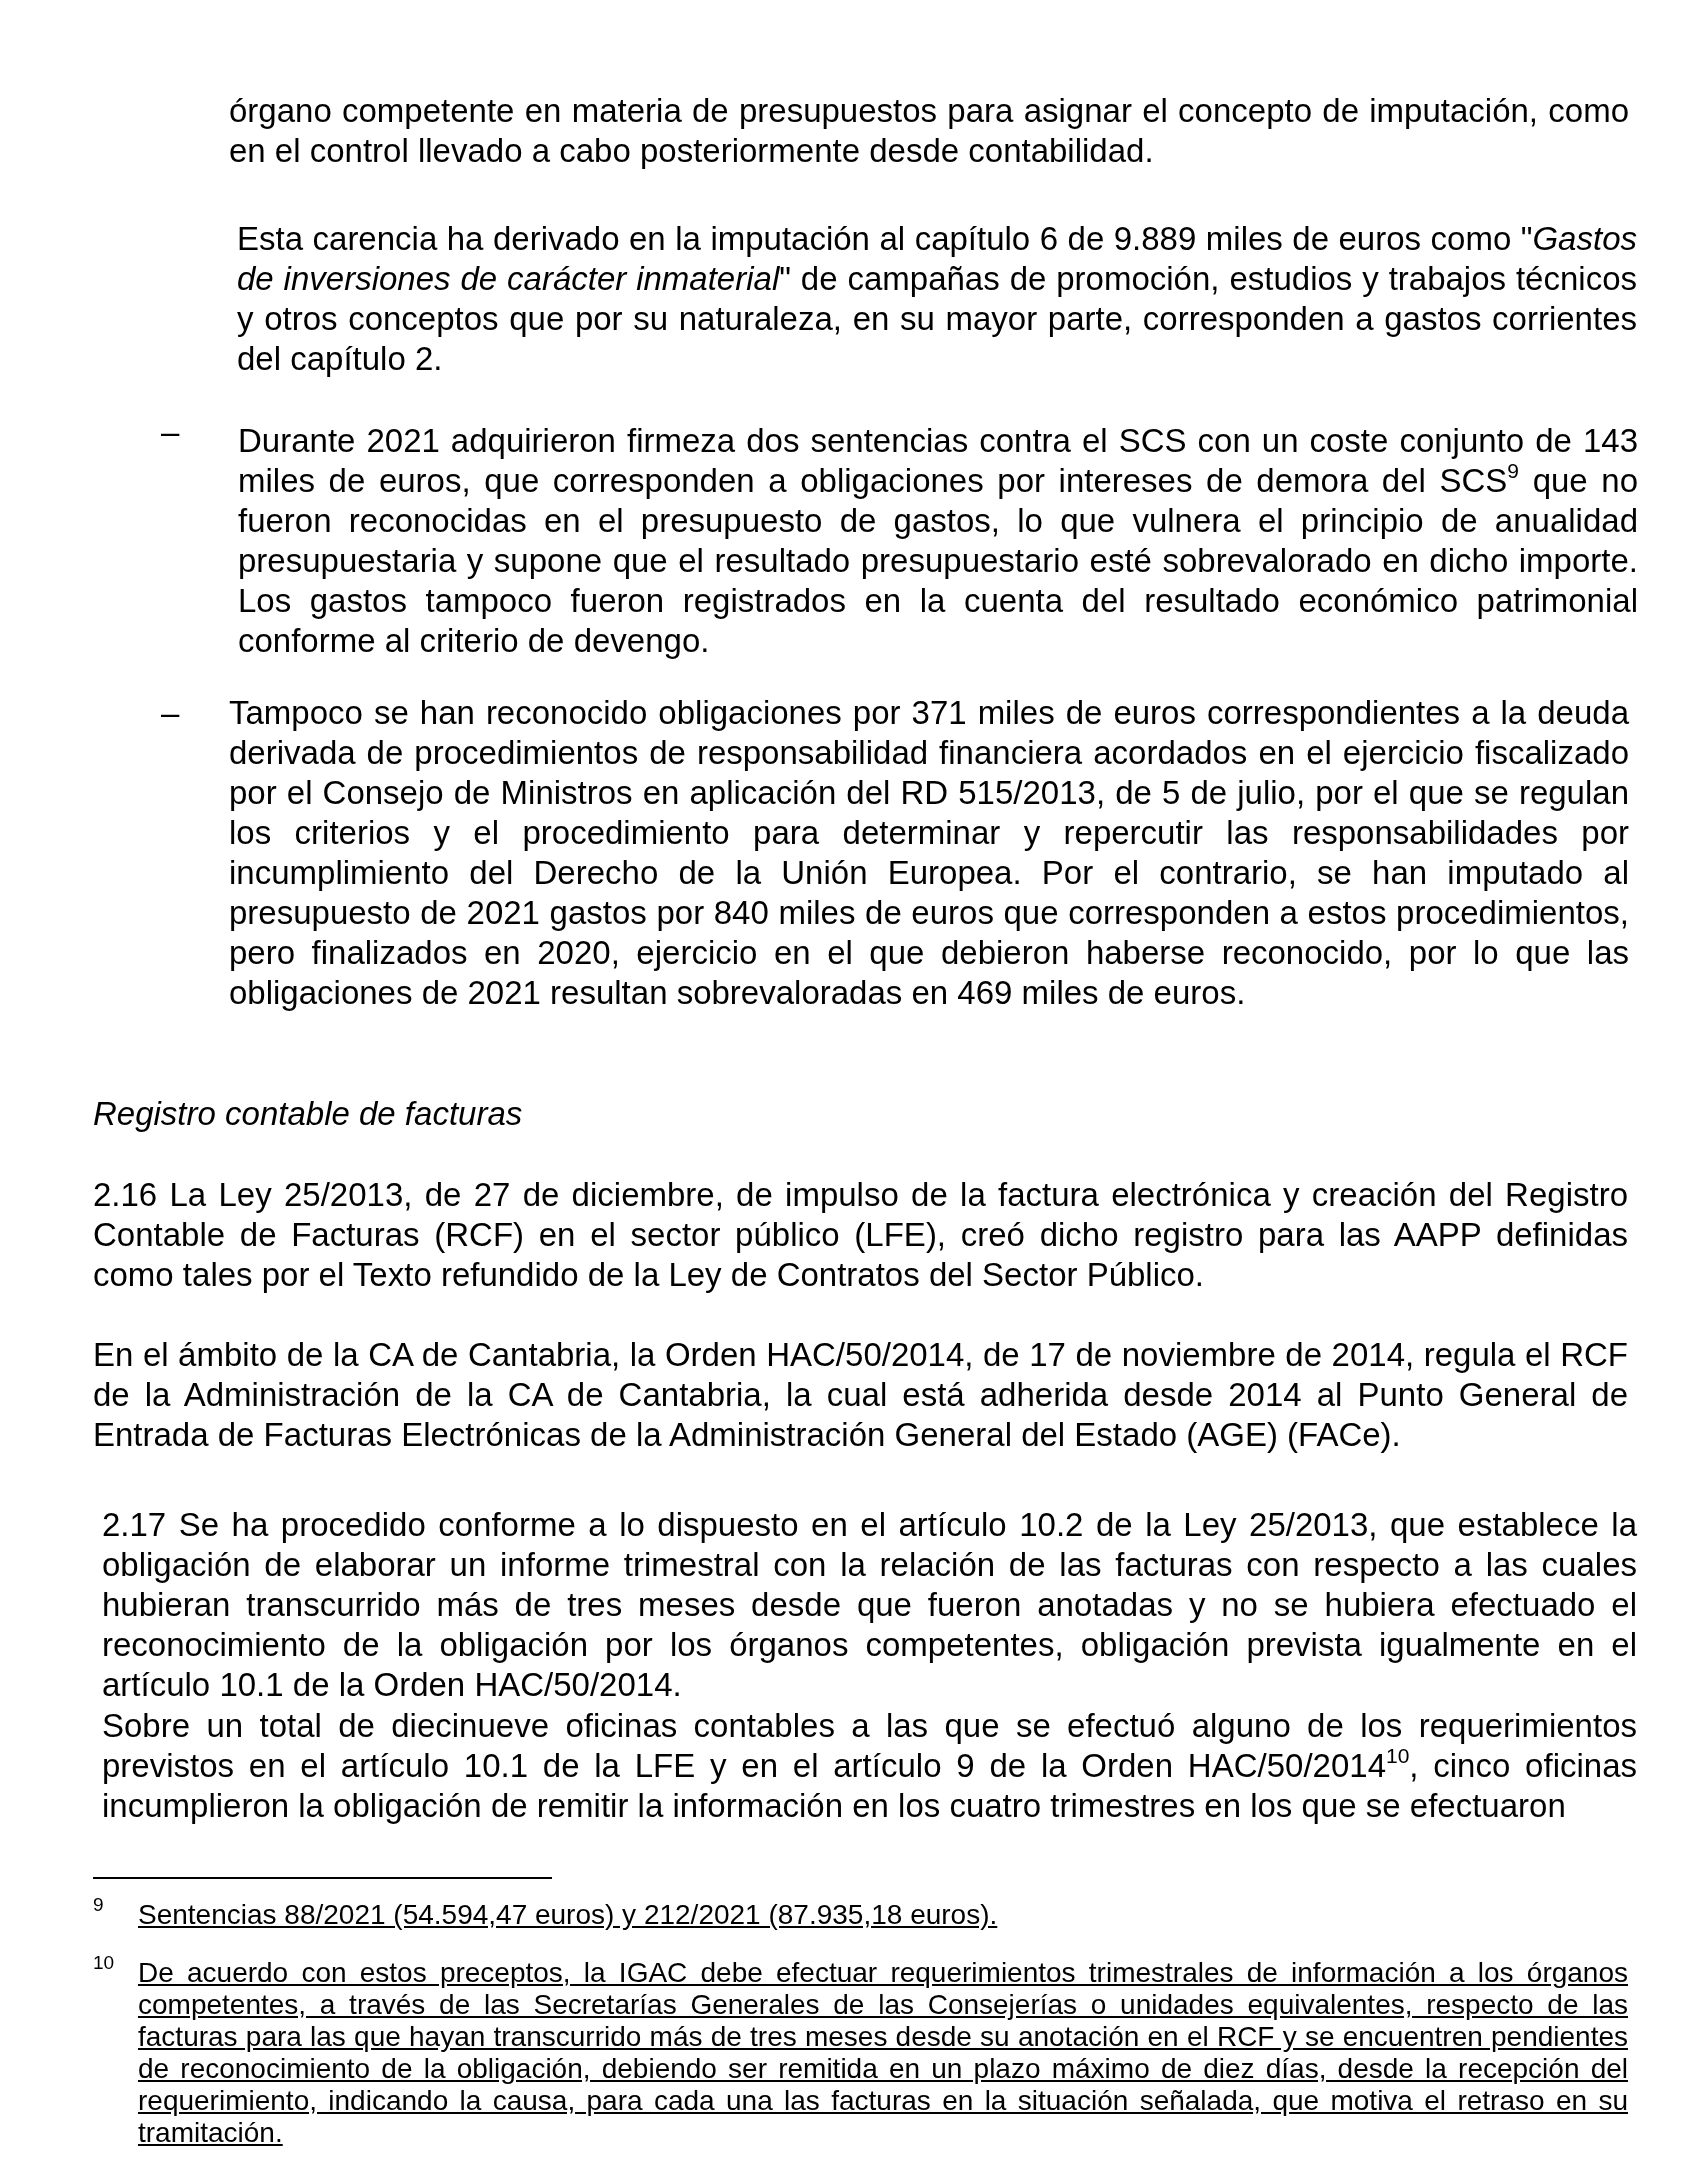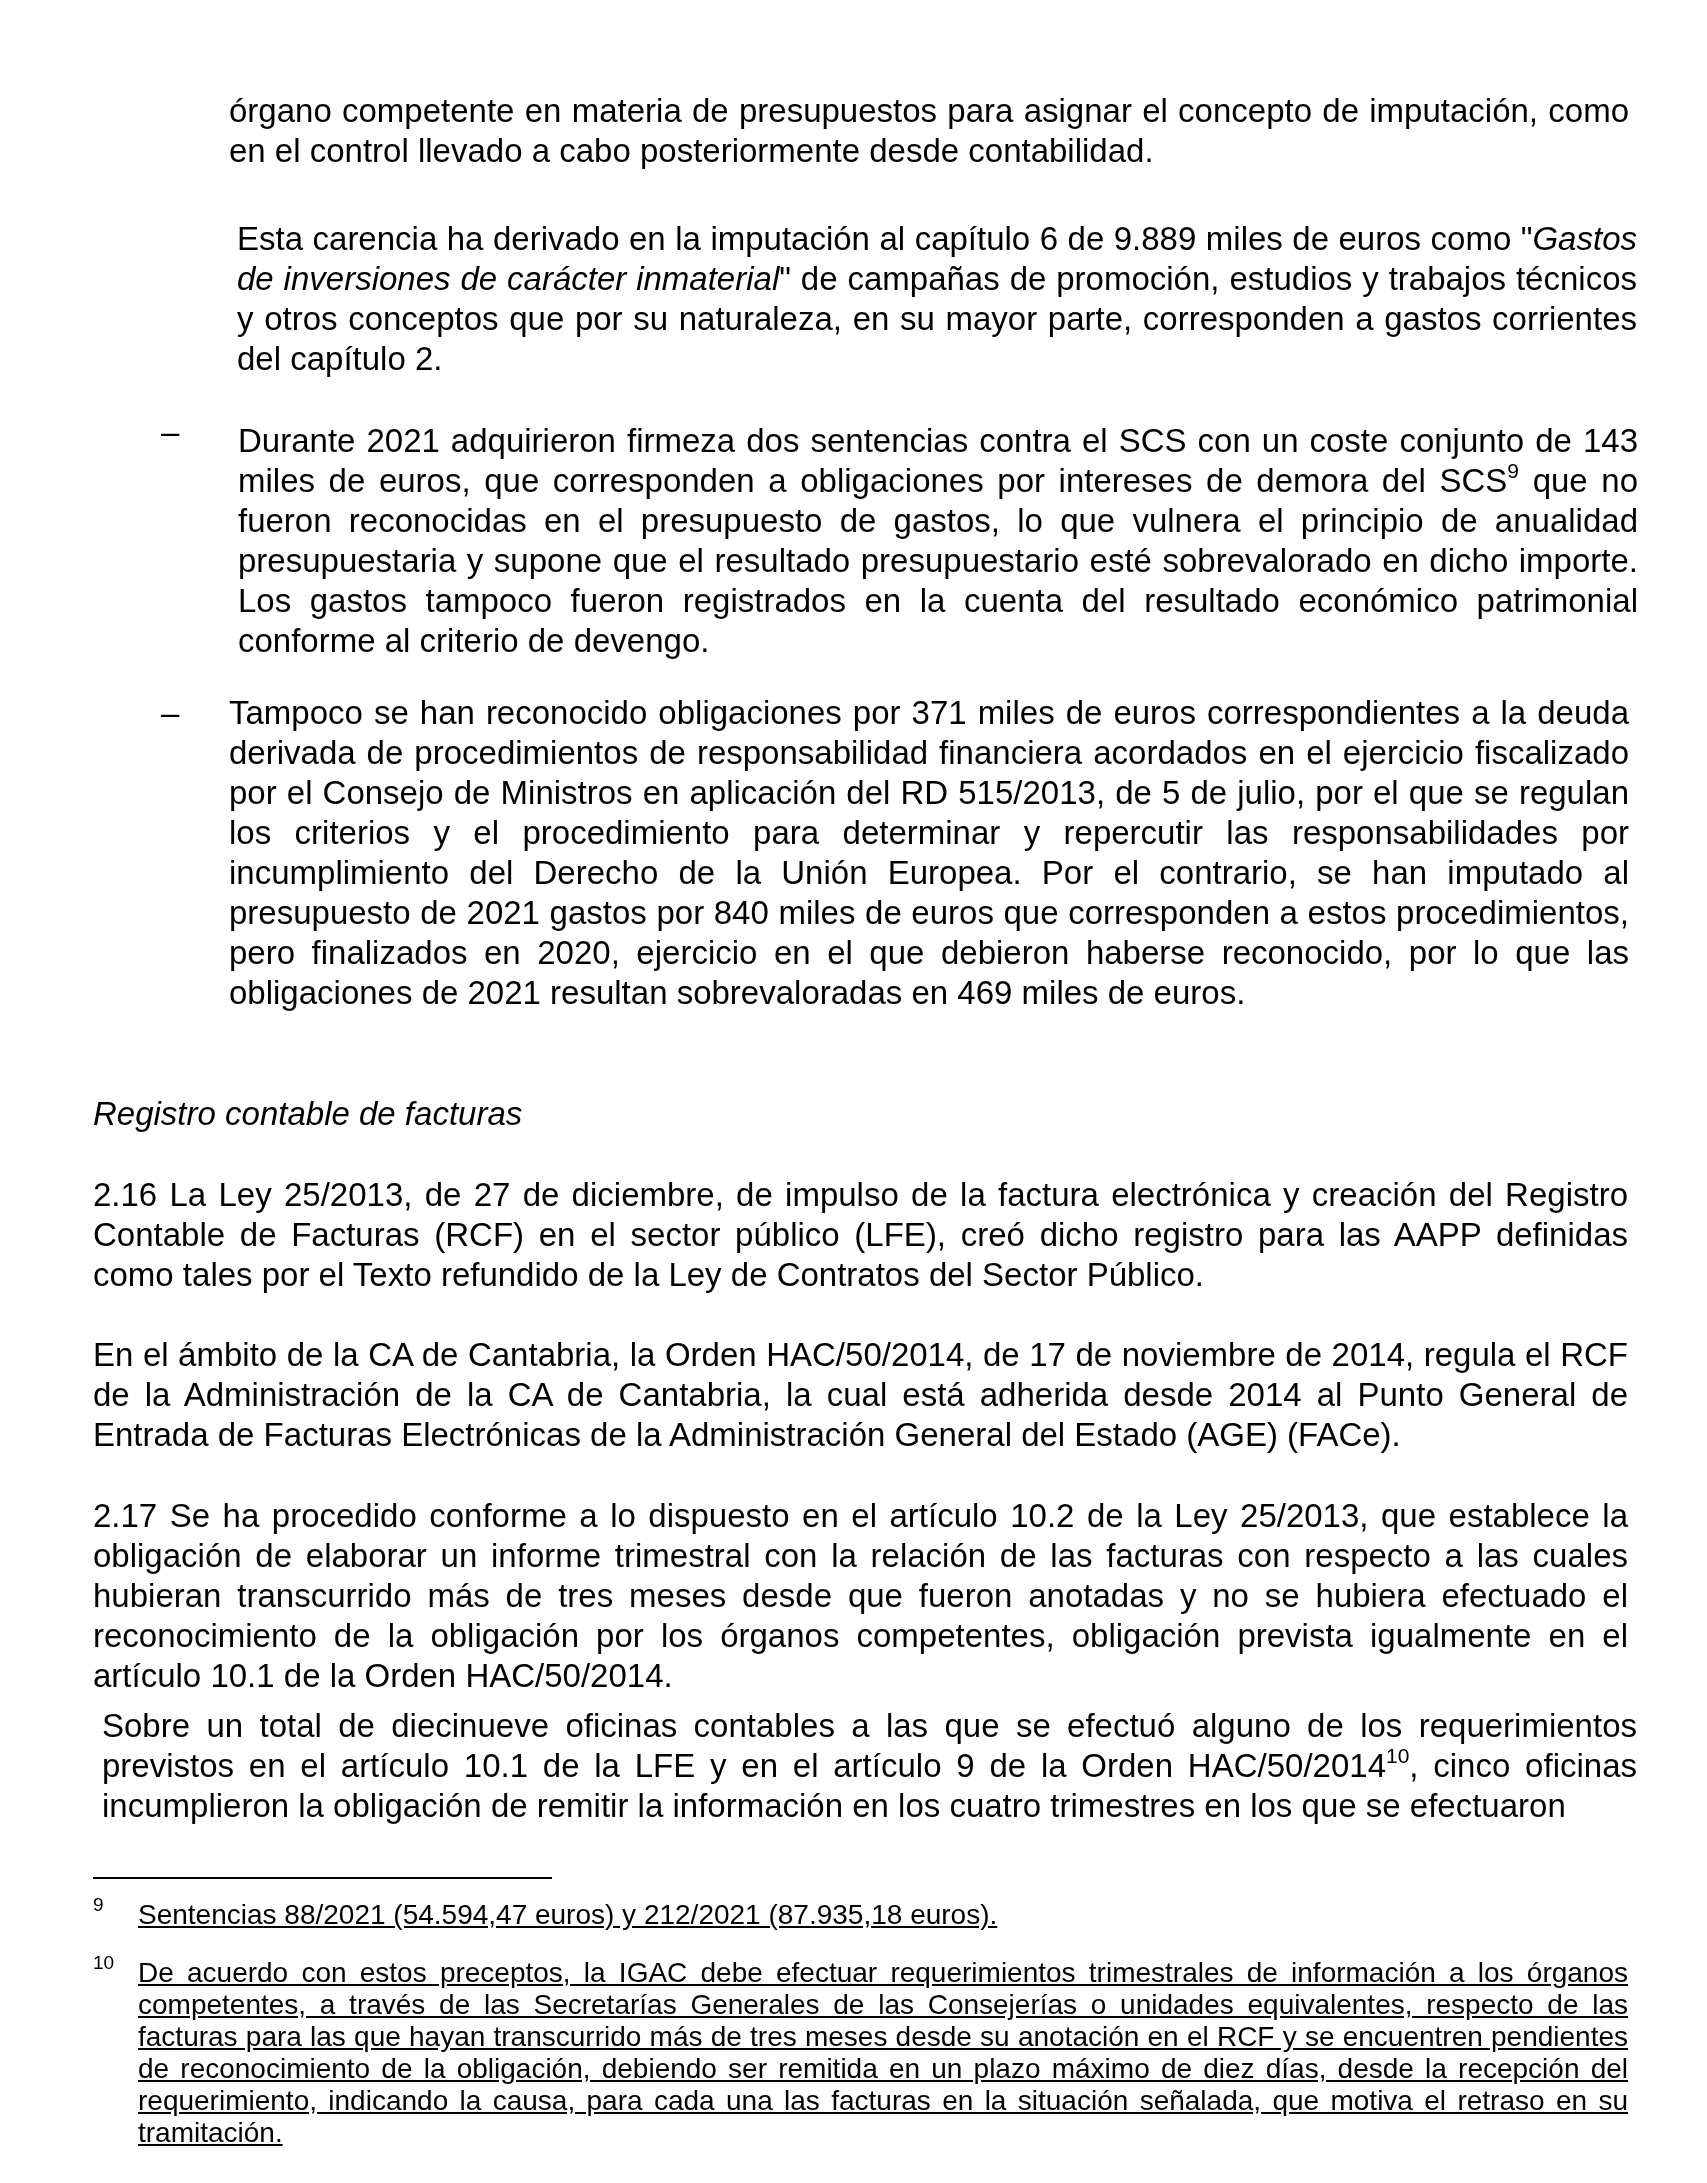--- a/index.html
+++ b/index.html
@@ -108,21 +108,21 @@
   <div class="heading" style="top:1094px;">Registro contable de facturas</div>
 
   <p class="block full" style="top:1175px; margin:0;">
     <b>2.16</b><span> La Ley 25/2013, de 27 de diciembre, de impulso de la factura electrónica y creación del Registro Contable de Facturas (RCF) en el sector público (LFE), creó dicho registro para las AAPP definidas como tales por el Texto refundido de la Ley de Contratos del Sector Público.</span>
   </p>
 
   <p class="block full" style="top:1335px; margin:0;">
     <span>En el ámbito de la CA de Cantabria, la Orden HAC/50/2014, de 17 de noviembre de 2014, regula el RCF de la Administración de la CA de Cantabria, la cual está adherida desde 2014 al Punto General de Entrada de Facturas Electrónicas de la Administración General del Estado (AGE) (FACe).</span>
   </p>
 
-  <p class="block full" style="top:1496px; margin:0;">
+  <p class="block full" style="top:1496px; margin:9px;">
     <b>2.17</b><span> Se ha procedido conforme a lo dispuesto en el artículo 10.2 de la Ley 25/2013, que establece la obligación de elaborar un informe trimestral con la relación de las facturas con respecto a las cuales hubieran transcurrido más de tres meses desde que fueron anotadas y no se hubiera efectuado el reconocimiento de la obligación por los órganos competentes, obligación prevista igualmente en el artículo 10.1 de la Orden HAC/50/2014.</span>
   </p>
 
   <p class="block full" style="top:1697px; margin:9px;">
     <span>Sobre un total de diecinueve oficinas contables a las que se efectuó alguno de los requerimientos previstos en el artículo 10.1 de la LFE y en el artículo 9 de la Orden HAC/50/2014</span><sup>10</sup><span>, cinco oficinas incumplieron la obligación de remitir la información en los cuatro trimestres en los que se efectuaron</span>
   </p>
 
   <div class="footnote-rule"></div>
 
   <div class="fn" style="top:1899px;">

